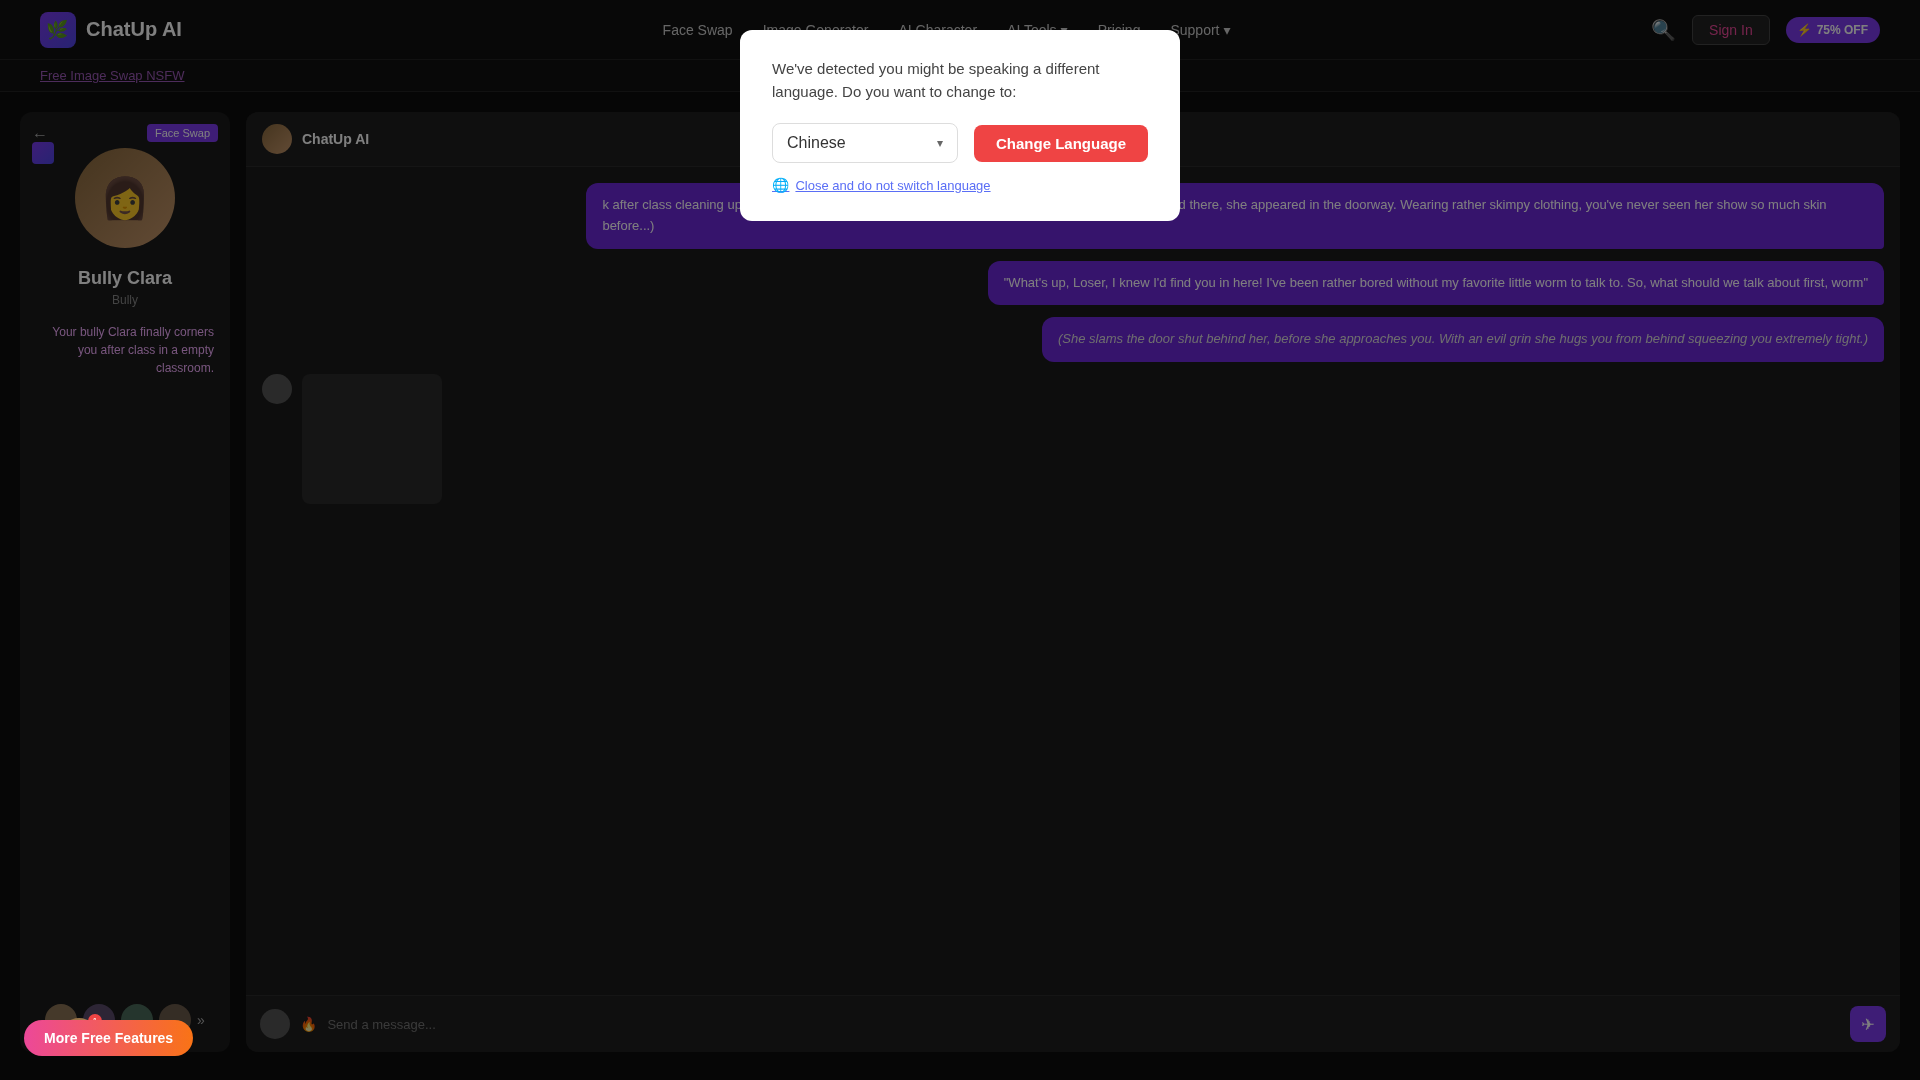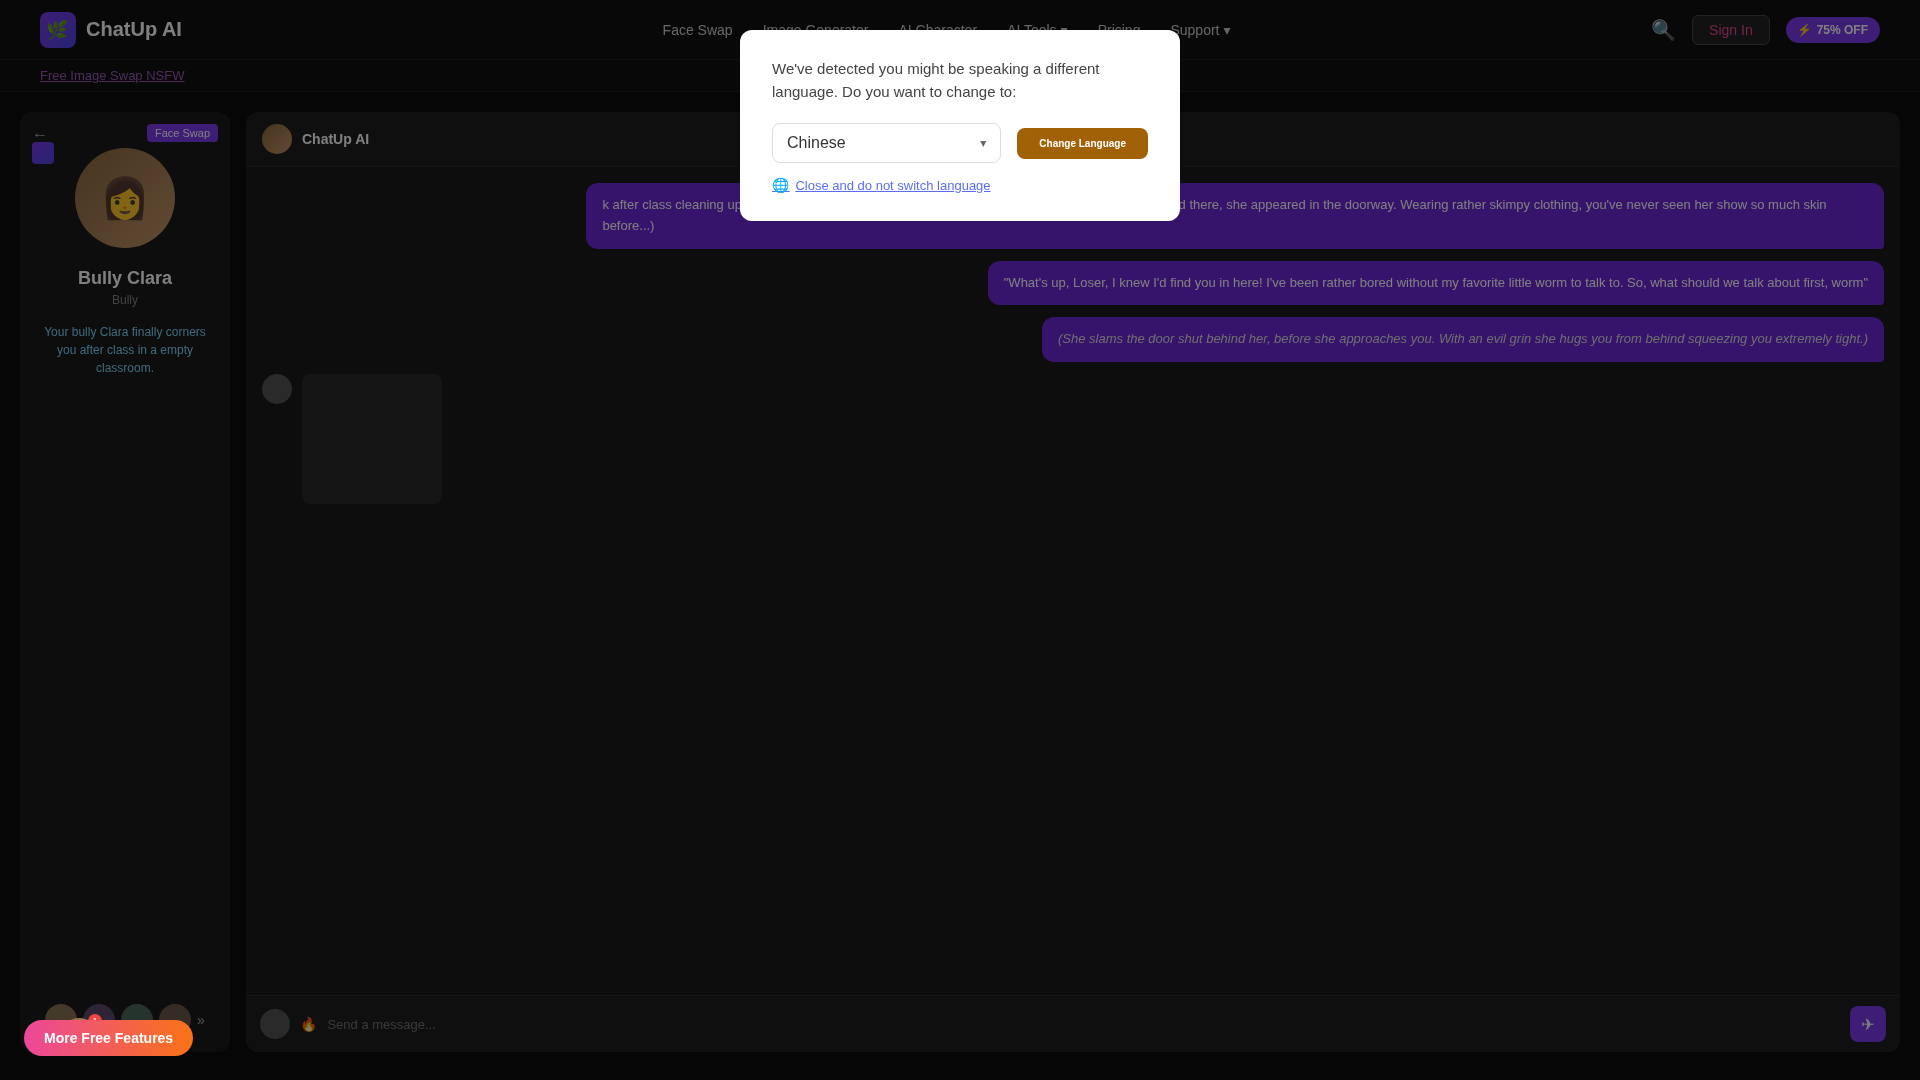--- a/index.html
+++ b/index.html
@@ -179,22 +179,22 @@
       color: #fff;
       margin-top: 20px;
     }
     .char-tag {
       font-size: 12px;
       color: #888;
       margin-top: 4px;
     }
     .char-desc {
       font-size: 12px;
-      color: #7dd3fc;
-      text-align: center;
+      color: #f0abfc;
+      text-align: right;
       margin-top: 16px;
       line-height: 1.5;
     }
     .char-avatars-row {
       display: flex;
       gap: 6px;
       margin-top: auto;
       padding-top: 16px;
       align-items: center;
     }
@@ -408,26 +408,26 @@
       display: flex;
       align-items: center;
       justify-content: space-between;
       cursor: pointer;
     }
     .lang-chevron {
       color: #666;
       font-size: 12px;
     }
     .change-lang-btn {
-      background: #a16207;
+      background: #ef4444;
       color: #fff;
       border: none;
       padding: 10px 22px;
       border-radius: 8px;
-      font-size: 10px;
+      font-size: 15px;
       font-weight: 600;
       cursor: pointer;
       white-space: nowrap;
     }
     .close-lang-link {
       display: flex;
       align-items: center;
       gap: 6px;
       margin-top: 14px;
       font-size: 13px;

